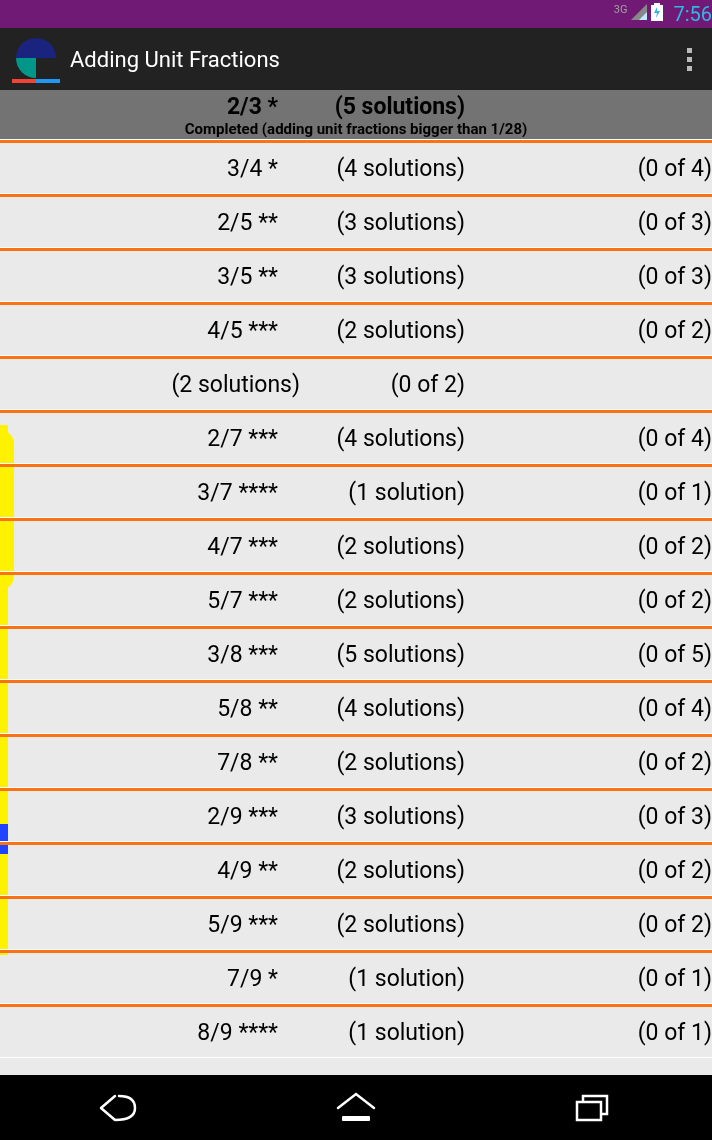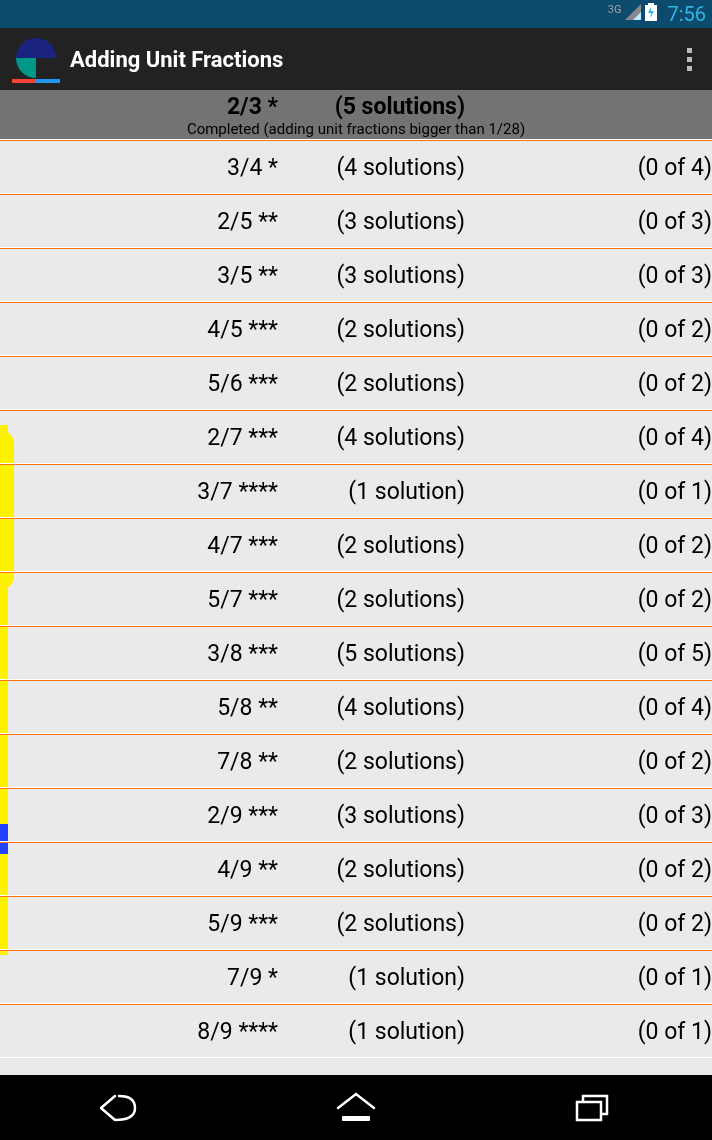--- a/index.html
+++ b/index.html
@@ -1,50 +1,50 @@
 <!DOCTYPE html>
 <html><head>
 <meta charset="utf-8">
 <style>
   * { margin: 0; padding: 0; box-sizing: border-box; }
   html, body { width: 712px; height: 1140px; background: #000; font-family: Roboto, Arial, sans-serif; overflow: hidden; }
 
   
-  .status-bar { height: 28px; background: #0c4a6e; display: flex; justify-content: flex-end; align-items: center; padding-right: 6px; gap: 4px; }
+  .status-bar { height: 28px; background: #701a75; display: flex; justify-content: flex-end; align-items: center; padding-right: 0; gap: 4px; }
   .status-3g { color: #a0a0a0; font-size: 11px; line-height: 1; margin-bottom: 10px; }
   .status-signal { display: inline-block; }
   .status-batt { display: inline-block; }
   .status-time { color: #33b5e5; font-size: 20px; margin-left: 6px; }
 
   
   .action-bar { height: 62px; background: #222; display: flex; align-items: center; padding: 0 12px; color: #fff; }
   .app-icon { width: 48px; height: 48px; position: relative; margin-right: 10px; }
   .app-icon .half { position: absolute; width: 40px; height: 20px; background: #1a237e; border-radius: 20px 20px 0 0; top: 3px; left: 4px; }
   .app-icon .q { position: absolute; width: 20px; height: 20px; background: #009688; border-bottom-left-radius: 20px; top: 23px; left: 4px; }
   .app-icon .bar { position: absolute; left: 0; right: 0; bottom: 0; height: 4px; }
   .app-icon .bar::before, .app-icon .bar::after { content: ""; position: absolute; bottom: 0; height: 4px; }
   .app-icon .bar::before { left: 0; width: 24px; background: #f44336; }
   .app-icon .bar::after { right: 0; width: 24px; background: #2196f3; }
-  .app-title { font-size: 22px; font-weight: 700; }
+  .app-title { font-size: 22px; font-weight: 400; }
   .overflow { margin-left: auto; display: flex; flex-direction: column; gap: 4px; padding: 8px; cursor: pointer; }
   .overflow span { width: 5px; height: 5px; background: #bbb; }
 
   
   .content { position: absolute; top: 90px; bottom: 65px; left: 0; right: 0; background: #eaeaea; overflow: hidden; }
 
   
   .peek { position: absolute; left: 0; top: 335px; width: 8px; height: 530px; background: #fff200; }
   .peek-curve { position: absolute; left: -4px; top: 340px; width: 18px; height: 160px; background: #fff200; border-radius: 0 14px 14px 0; }
   .peek-blue { position: absolute; left: 0; top: 734px; width: 8px; height: 30px; background: #2043ff; }
   .peek-yellow2 { position: absolute; left: 0; top: 764px; width: 8px; height: 36px; background: #fff200; }
 
   .list { position: relative; z-index: 2; }
   .item {
     height: 54px;
-    border-top: 1px solid #f97316;
+    border-top: 3px solid #f97316;
     border-bottom: 1px solid #fff;
     display: grid;
     grid-template-columns: 300px 165px 1fr;
     align-items: center;
     font-size: 23px;
     color: #000;
     cursor: pointer;
   }
   .item:first-child { border-top: none; }
   .item.completed {
@@ -52,21 +52,21 @@
     height: 50px;
     display: block;
     padding-top: 3px;
   }
   .item.completed .row1 {
     display: grid;
     grid-template-columns: 300px 165px 1fr;
     font-size: 23px;
     font-weight: bold;
   }
-  .item.completed .row2 { font-size: 15px; font-weight: normal; text-align: center; }
+  .item.completed .row2 { font-size: 15px; font-weight: bold; text-align: center; }
   .frac { text-align: right; padding-right: 22px; }
   .sol, .prog { text-align: right; }
   .item.completed .frac, .item.completed .sol, .item.completed .prog { font-weight: bold; }
 
   
   .nav-bar { position: absolute; bottom: 0; left: 0; right: 0; height: 65px; background: #000; display: flex; justify-content: space-around; align-items: center; }
   .nav-btn { width: 80px; height: 40px; display: flex; align-items: center; justify-content: center; cursor: pointer; }
   .nav-btn svg { width: 44px; height: 36px; }
 </style>
 </head>
@@ -131,21 +131,20 @@
         <span class="frac">3/5 **</span>
         <span class="sol">(3 solutions)</span>
         <span class="prog">(0 of 3)</span>
       </div>
       <div class="item">
         <span class="frac">4/5 ***</span>
         <span class="sol">(2 solutions)</span>
         <span class="prog">(0 of 2)</span>
       </div>
       <div class="item">
-        <span class="frac">5/6 ***</span>
         <span class="sol">(2 solutions)</span>
         <span class="prog">(0 of 2)</span>
       </div>
       <div class="item">
         <span class="frac">2/7 ***</span>
         <span class="sol">(4 solutions)</span>
         <span class="prog">(0 of 4)</span>
       </div>
       <div class="item">
         <span class="frac">3/7 ****</span>

